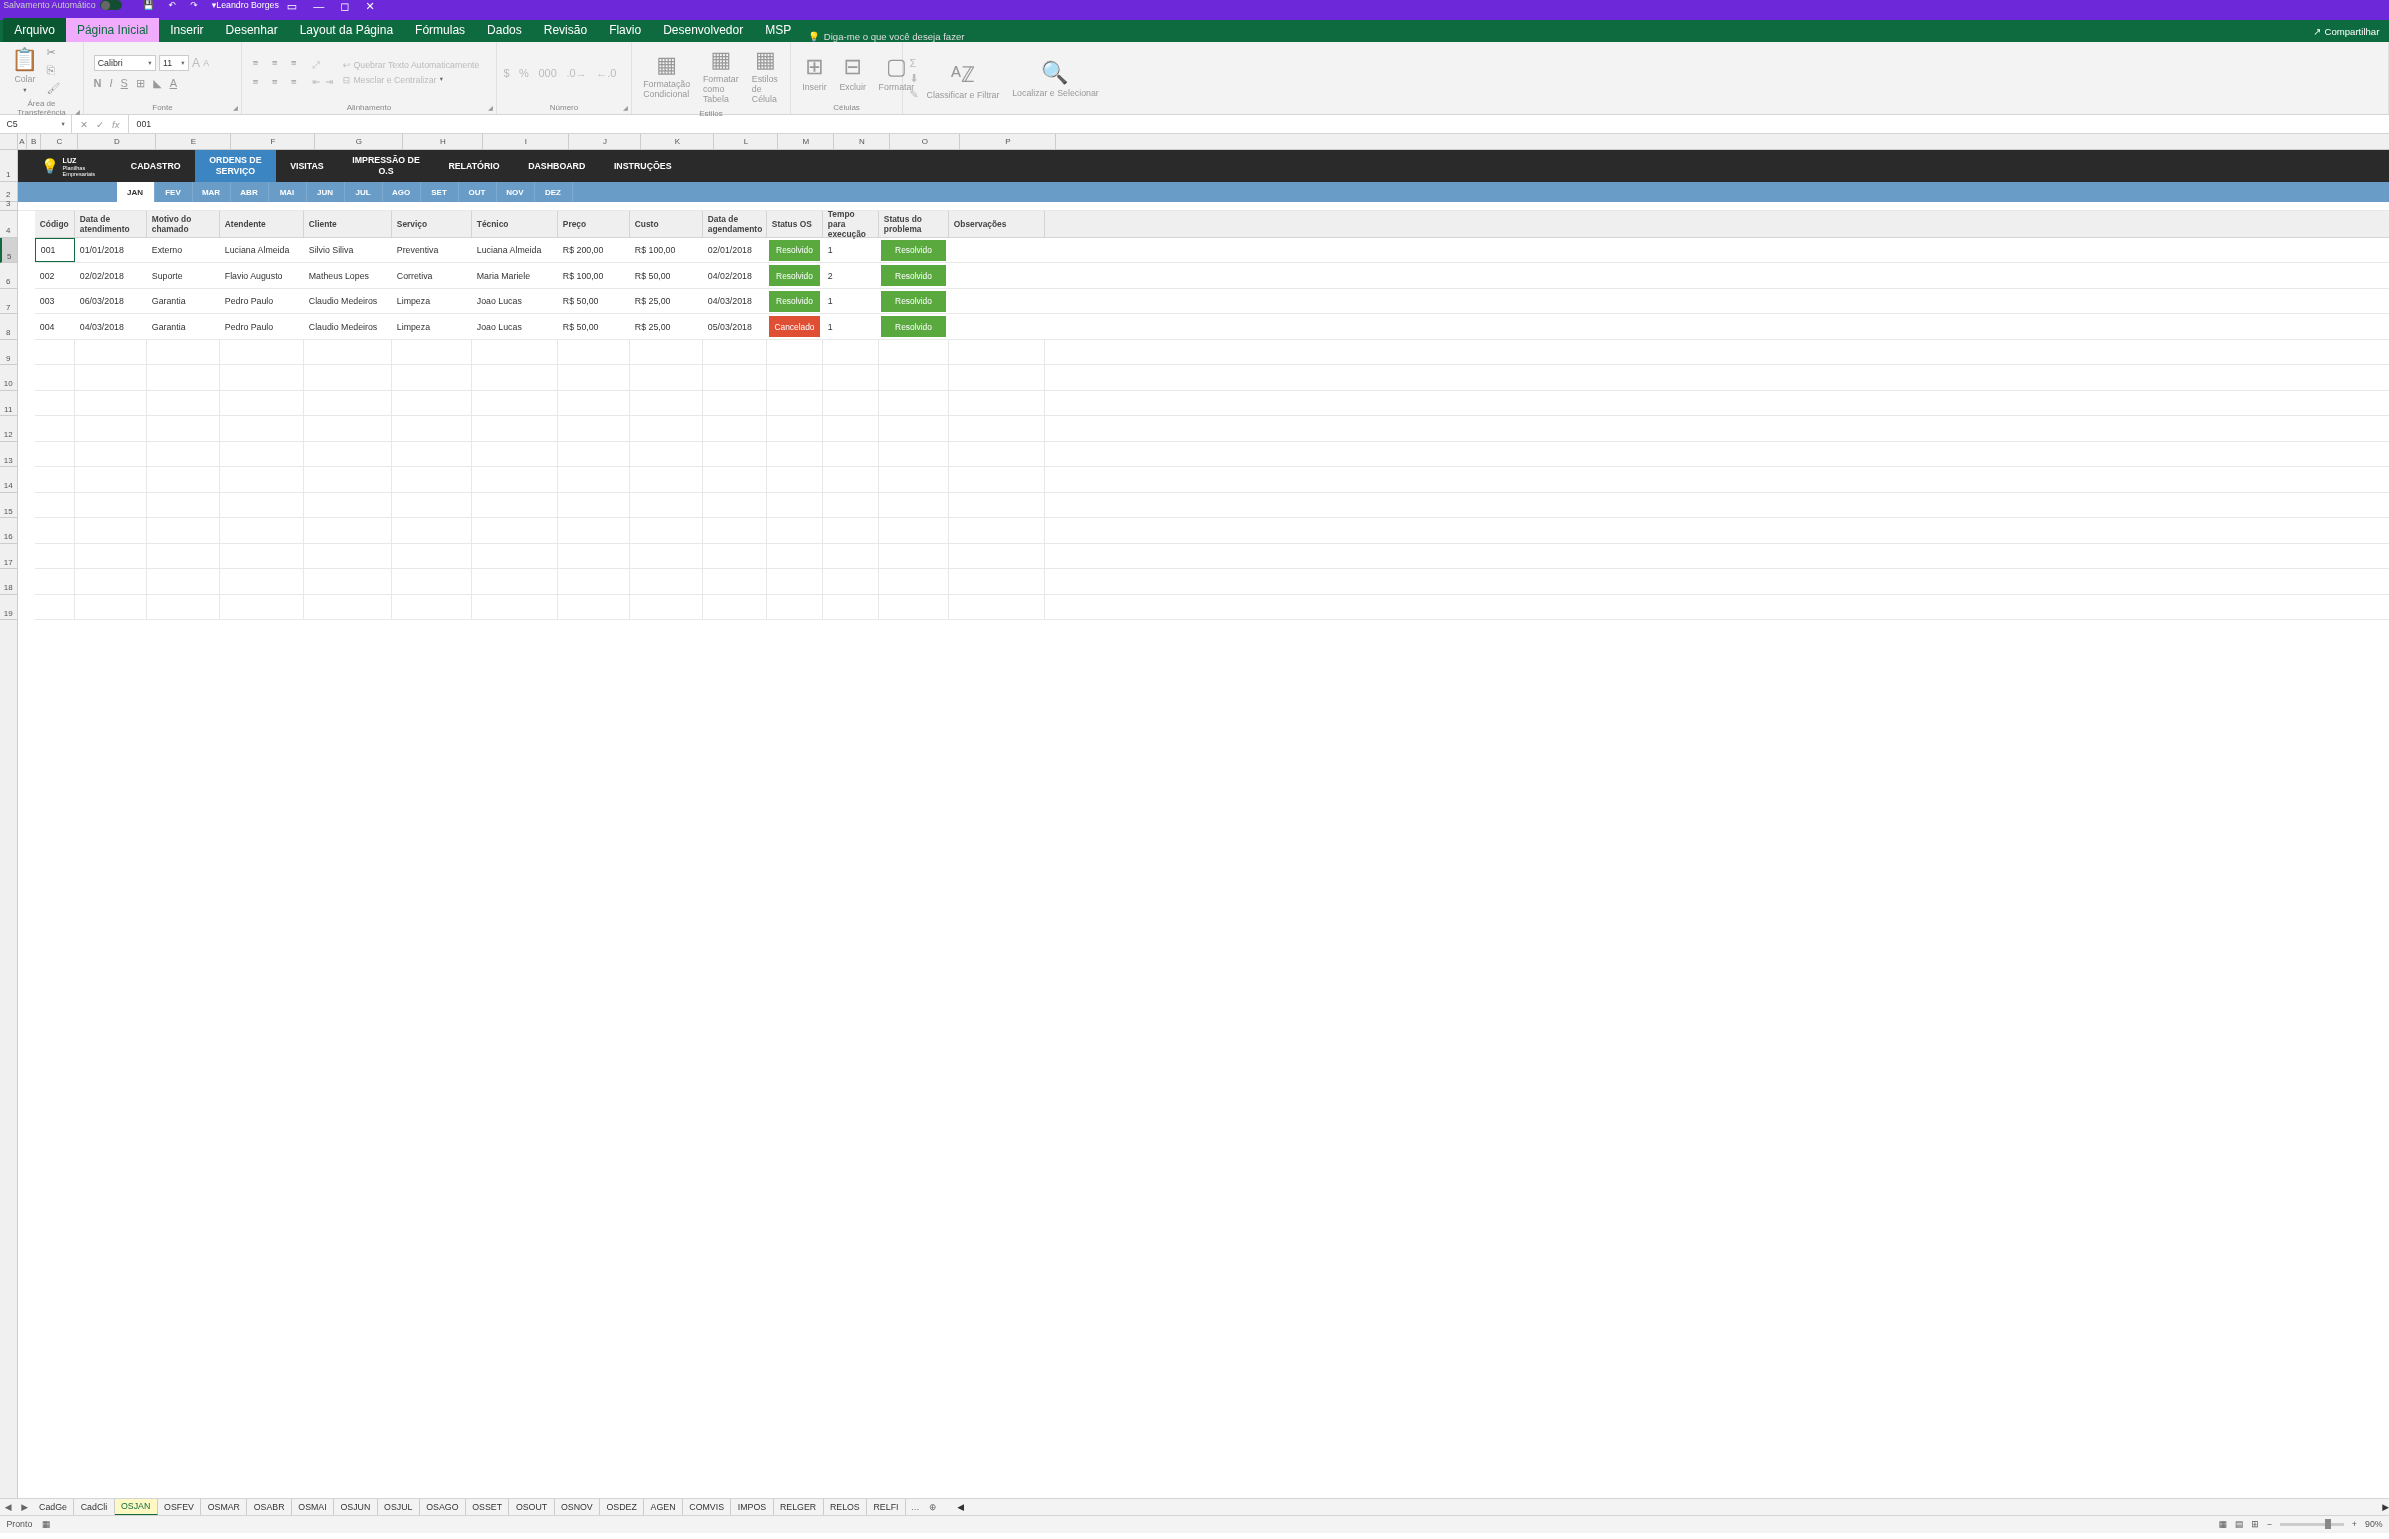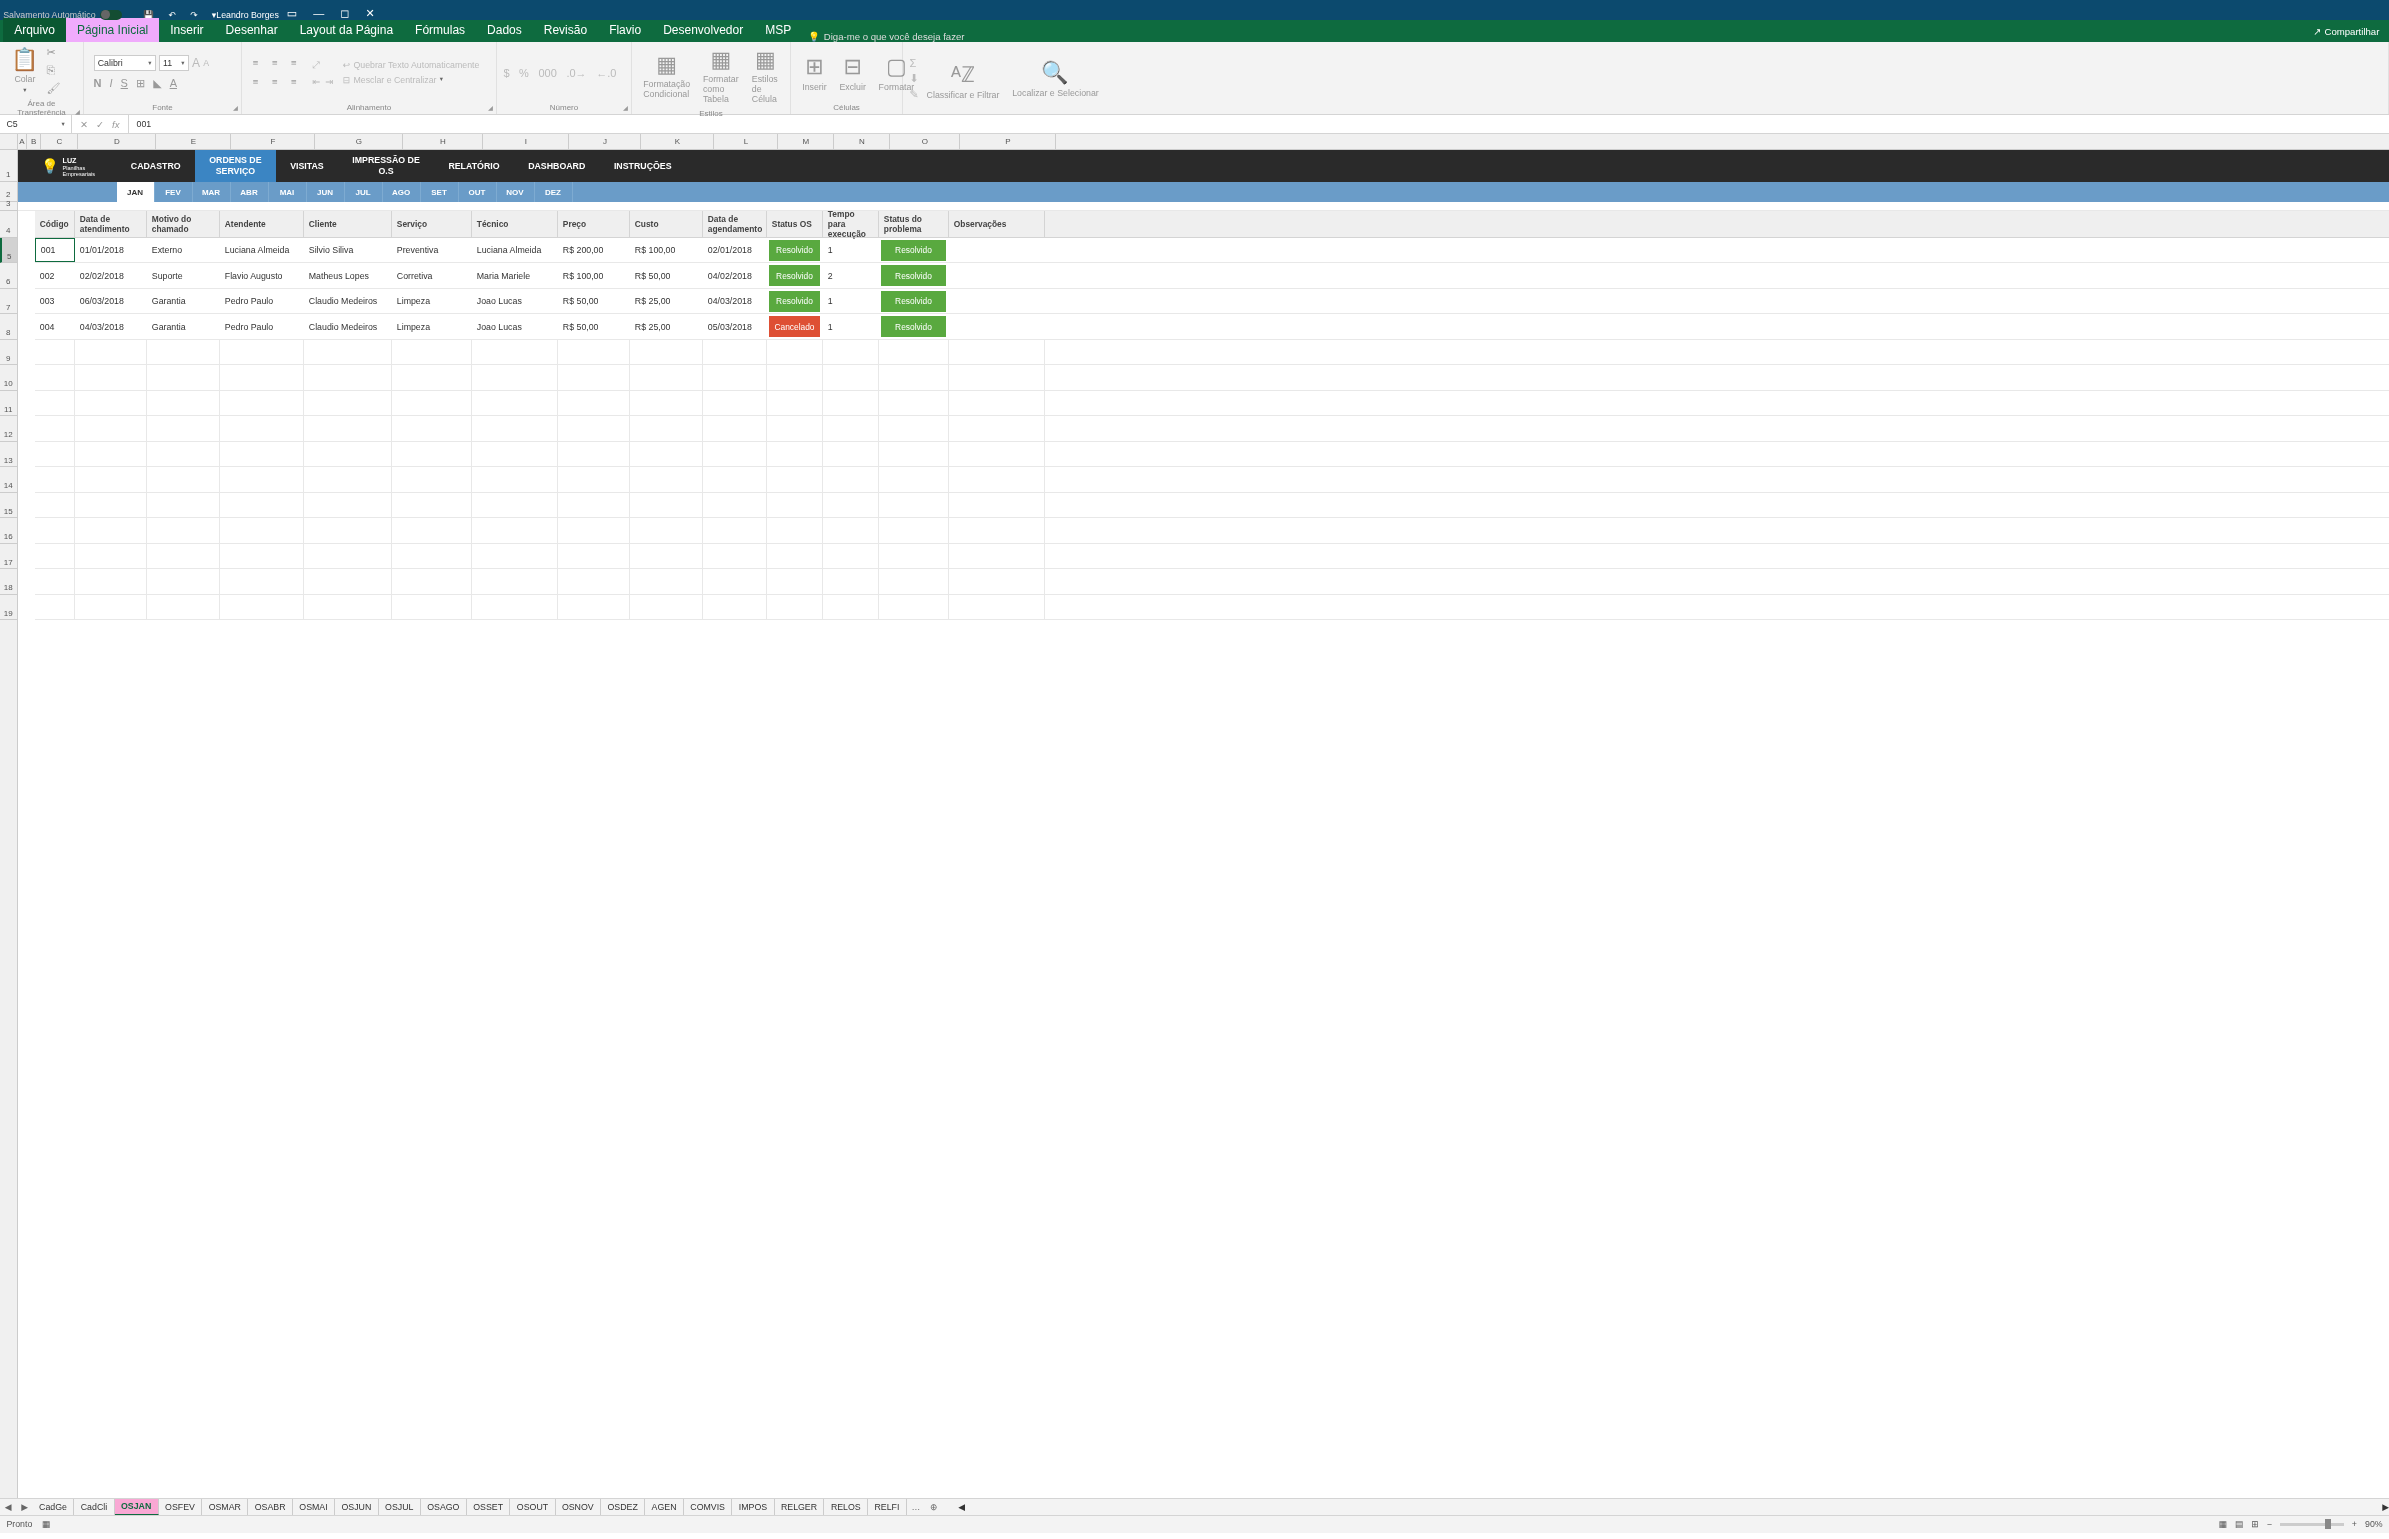--- a/index.html
+++ b/index.html
@@ -1,17 +1,17 @@
 <!DOCTYPE html>
 <html style="font-size:12.7px"><head>
 <meta charset="utf-8">
 <style>
 *{box-sizing:border-box;margin:0;padding:0;font-family:'Segoe UI',Arial,sans-serif}
 body{background:#fff;font-size:9.6px;color:#333;overflow:hidden}
-.titlebar{background:#0c4a6e;height:20px;display:flex;align-items:flex-end;color:#fff;font-size:8.8px;padding:0 3.2px}
+.titlebar{background:#6d28d9;height:20px;display:flex;align-items:flex-start;color:#fff;font-size:8.8px;padding:0 3.2px}
 .titlebar .auto{color:#ccc}
 .titlebar .switch{width:22px;height:10.4px;background:#144d32;border-radius:6.4px;margin:0 4.8px;position:relative}
 .titlebar .switch:before{content:'';width:8.8px;height:8.8px;background:#666;border-radius:50%;position:absolute;left:0.8px;top:0.8px}
 .titlebar .qicons{display:flex;gap:14.3px;margin-left:16px;color:#fff}
 .titlebar .title{flex:1;text-align:center;color:#fff}
 .titlebar .user{margin-right:8px}
 .titlebar .winbtns{display:flex;gap:16px;font-size:11px}
 .ribbon-tabs{background:#0e6b3f;height:22px;display:flex;align-items:flex-end;padding-left:3.2px}
 .ribbon-tabs .tab{padding:4.8px 11px;color:#fff;font-size:12px;cursor:pointer}
 .ribbon-tabs .tab.file{background:#0a5832}
@@ -60,21 +60,21 @@
 .trow .td{border-right:0.8px solid #fff;font-size:8.8px;color:#333;padding:0 4.8px;display:flex;align-items:center}
 .trow .td.sel{border:1.6px solid #0e6b3f}
 .badge{color:#fff;font-size:8.4px;display:flex;align-items:center;justify-content:center;width:100%;height:21px;margin:2.4px 1.6px}
 .badge.green{background:#59a93f}
 .badge.red{background:#de4f34}
 .erow{display:flex;height:25.5px;border-bottom:0.8px solid #e8e8e8}
 .erow .td{border-right:0.8px solid #e8e8e8}
 .sheettabs{height:17.5px;background:#f3f3f3;border-top:0.8px solid #d4d4d4;display:flex;align-items:center;font-size:8.8px}
 .sheettabs .navb{padding:0 4.8px;color:#666}
 .sheettabs .stab{padding:0 6.4px;border-right:0.8px solid #ccc;color:#333;height:100%;display:flex;align-items:center}
-.sheettabs .stab.active{background:#f9a8d4;border-bottom:1.6px solid #0e6b3f;color:#0e6b3f;font-weight:700}
+.sheettabs .stab.active{background:#fef9c3;border-bottom:1.6px solid #0e6b3f;color:#0e6b3f;font-weight:400}
 .statusbar{height:17.5px;background:#f3f3f3;border-top:0.8px solid #d4d4d4;display:flex;align-items:center;font-size:8.8px;padding:0 6.4px;color:#555}
 .statusbar .right{margin-left:auto;display:flex;align-items:center;gap:8px}
 .zoomslider{width:64px;height:2.4px;background:#ccc;position:relative}
 .zoomslider:before{content:'';width:6.4px;height:9.6px;background:#888;position:absolute;left:70%;top:-4px}
 .w-code{width:40px}.w-date{width:72px}.w-motivo{width:73px}.w-atend{width:84px}
 .w-cli{width:88px}.w-serv{width:80px}.w-tec{width:86px}.w-preco{width:72px}
 .w-custo{width:73px}.w-agen{width:64px}.w-status{width:56px}.w-tempo{width:56px}
 .w-prob{width:70px}.w-obs{width:96px}
 .ch.c-a{width:9.6px}.ch.c-b{width:14.3px}.ch.c-c{width:37px}.ch.c-d{width:78px}.ch.c-e{width:75px}
 .ch.c-f{width:84px}.ch.c-g{width:88px}.ch.c-h{width:80px}.ch.c-i{width:86px}

